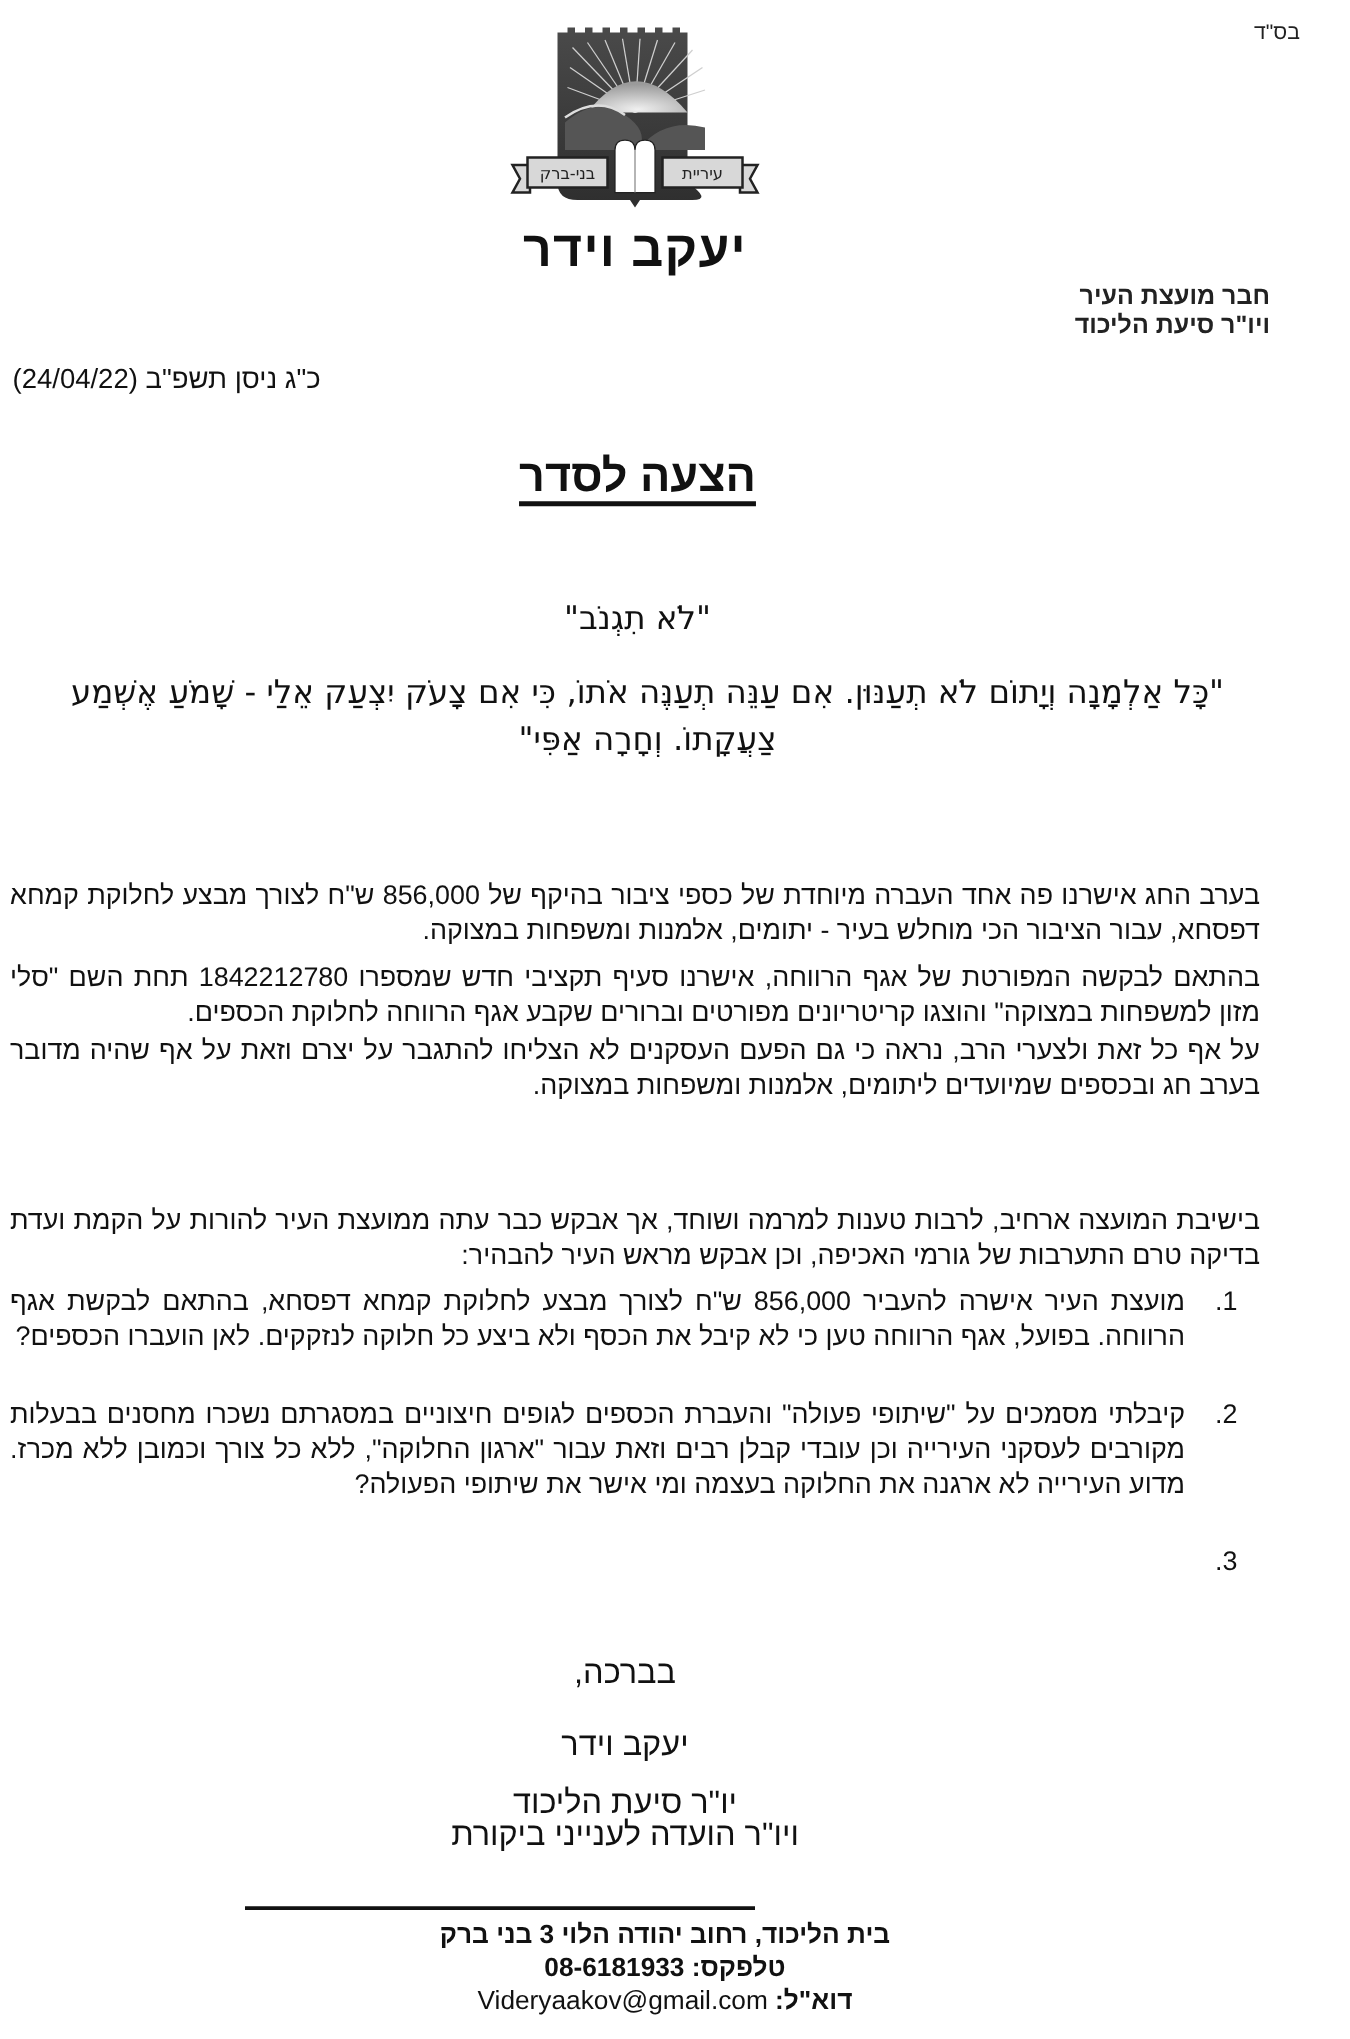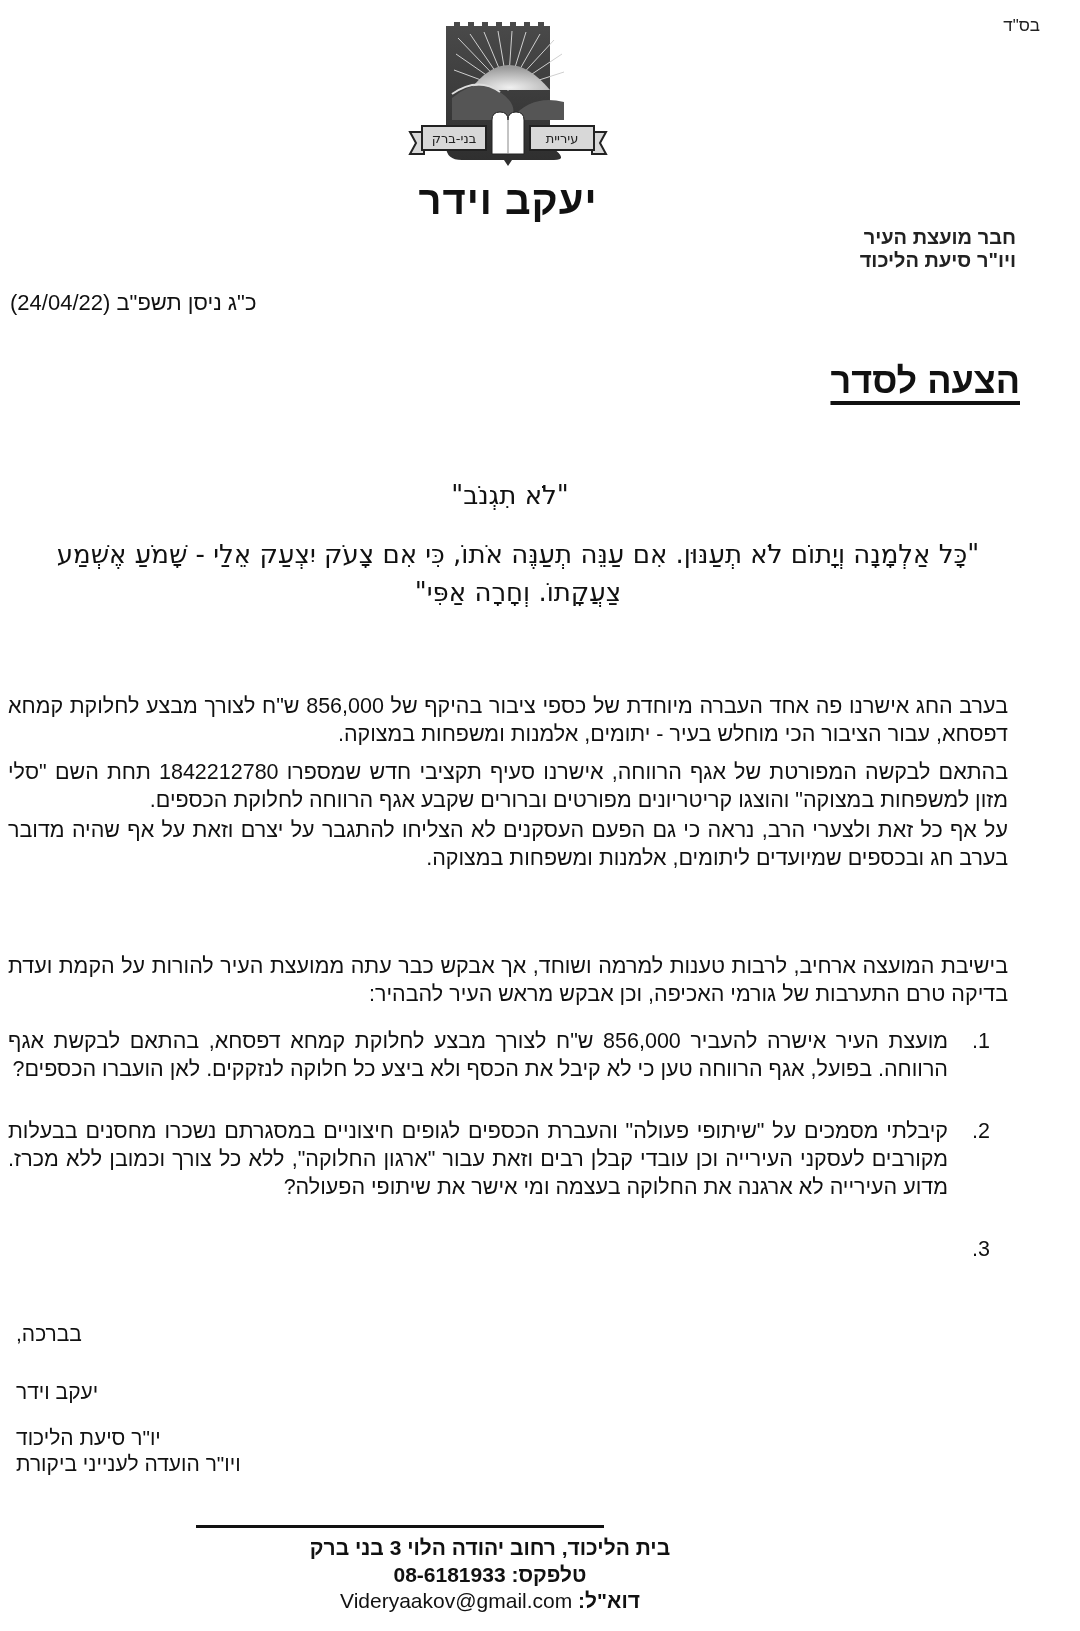--- a/index.html
+++ b/index.html
@@ -58,20 +58,21 @@
       font-size: 22px;
       direction: rtl;
       unicode-bidi: plaintext;
       color: #111;
     }
     .title {
       position: absolute;
       top: 360px;
       left: 0;
       width: 1020px;
+      text-align: center;
       font-size: 36px;
       font-weight: 900;
     }
     .title span {
       text-decoration: underline;
       text-decoration-thickness: 4px;
       text-underline-offset: 8px;
     }
     .verse-title {
       position: absolute;
@@ -93,20 +94,21 @@
       line-height: 38px;
     }
     .body-text {
       position: absolute;
       left: 8px;
       width: 1000px;
       font-size: 21.5px;
       line-height: 28px;
       text-align: justify;
       text-align-last: right;
+      margin-top: 10px;
     }
     .p1 { top: 692px; }
     .p2 { top: 758px; }
     .p3 { top: 816px; }
     .p4 { top: 952px; }
     .list {
       position: absolute;
       left: 8px;
       width: 1000px;
       margin: 0;
@@ -124,24 +126,24 @@
     .list .num {
       position: absolute;
       right: 18px;
       top: 0;
     }
     .li1 { top: 1027px; }
     .li2 { top: 1117px; }
     .li3 { top: 1235px; }
     .closing {
       position: absolute;
-      left: 16px;
-      width: 1000px;
-      text-align: left;
-      font-size: 21px;
+      left: 0;
+      width: 1000px;
+      text-align: center;
+      font-size: 26px;
     }
     .closing.c1 { top: 1322px; }
     .closing.c2 { top: 1380px; }
     .closing.c3 { top: 1426px; }
     .closing.c4 { top: 1452px; }
     .divider {
       position: absolute;
       top: 1525px;
       left: 196px;
       width: 408px;
@@ -150,20 +152,21 @@
       width: 410px;
     }
     .divider { left: 196px; width: 408px; }
     .footer {
       position: absolute;
       left: 0;
       width: 980px;
       text-align: center;
       font-size: 21px;
       font-weight: 700;
+      padding-left: 42px;
     }
     .footer.f1 { top: 1536px; }
     .footer.f2 { top: 1563px; }
     .footer.f3 { top: 1589px; }
     .ltr { direction: ltr; unicode-bidi: embed; font-weight: 400; }
   </style>
 </head>
 <body>
 
 <div class="bsd">בס"ד</div>

